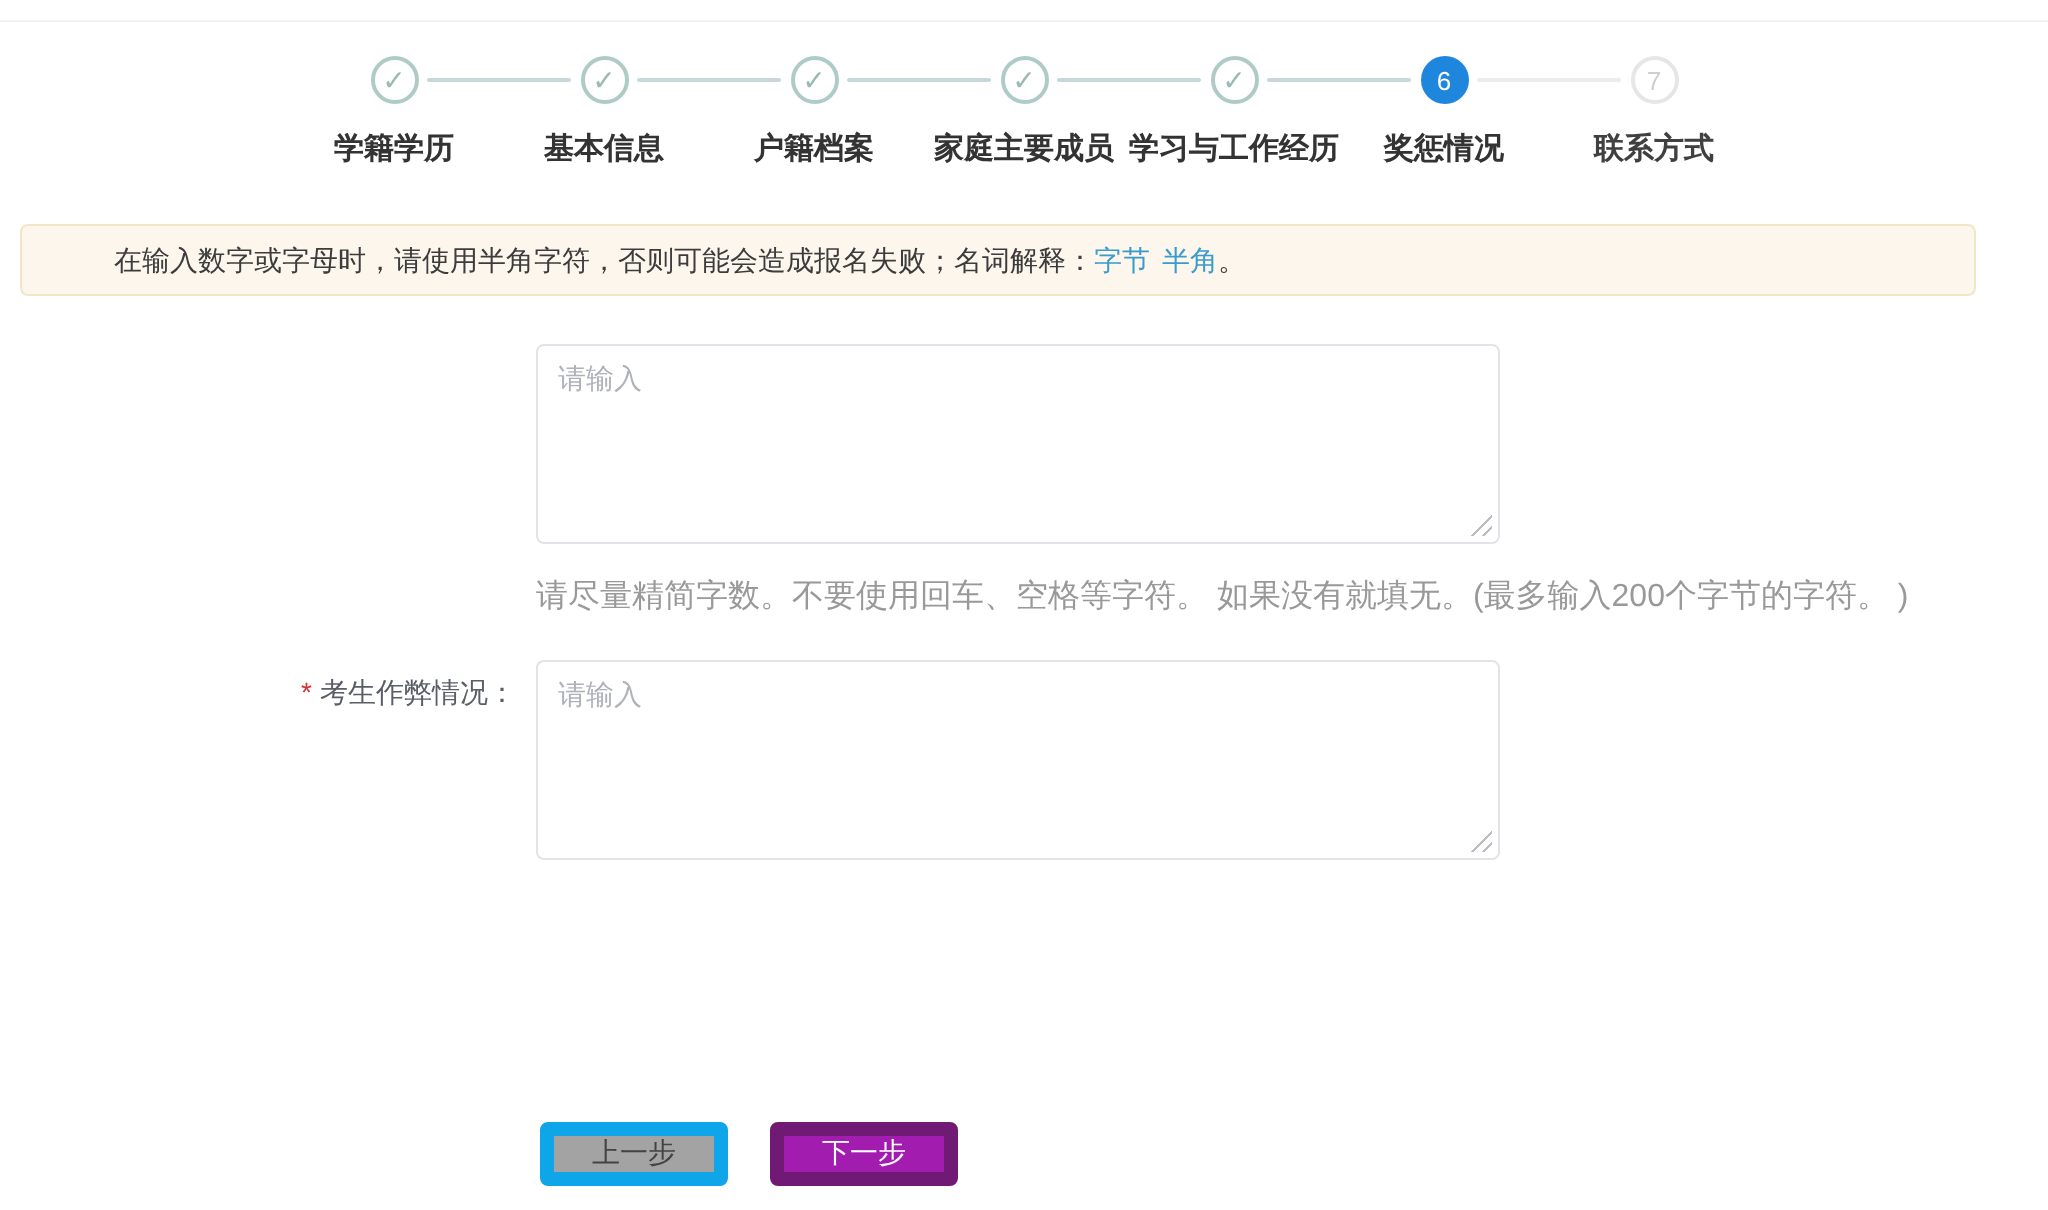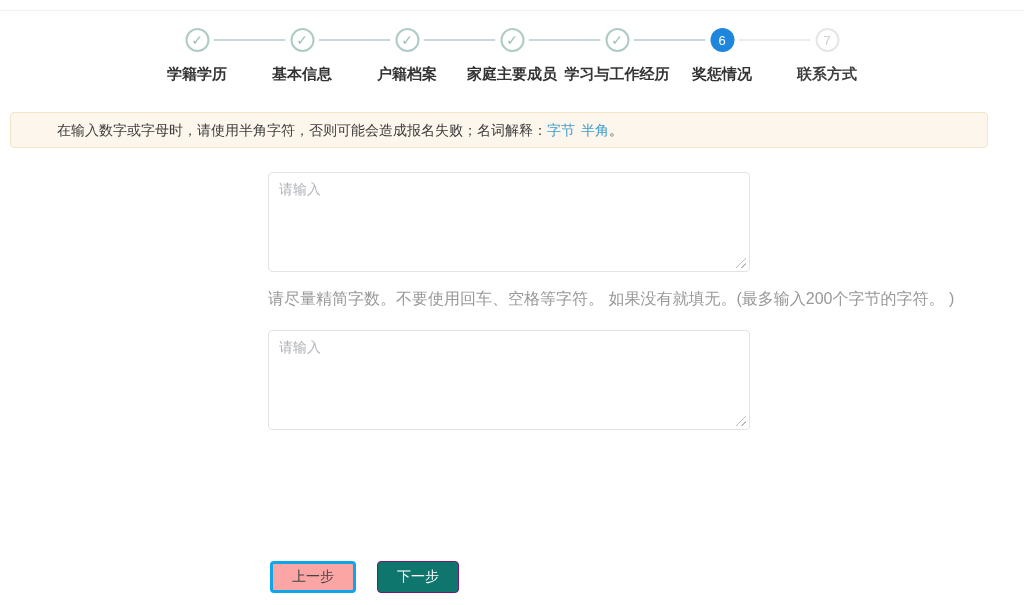--- a/index.html
+++ b/index.html
@@ -65,22 +65,22 @@
     font-size:16px; color:#999; line-height:25px;
   }
 
   
   .btn-row { position:absolute; top:561px; left:270px; display:flex; }
   .btn {
     min-width:62px; height:32px; padding:0 19px; border-radius:4px;
     font-size:14px; font-family:"Liberation Sans", sans-serif; cursor:pointer;
     display:flex; align-items:center; justify-content:center;
   }
-  .btn-prev { background:#fca5a5; border:3px solid #0ea5e9; color:#444; }
-  .btn-next { background:#0f766e; border:1px solid #701a75; color:#fff; margin-left:21px; }
+  .btn-prev { background:#a3a3a3; border:7px solid #0ea5e9; color:#444; }
+  .btn-next { background:#a21caf; border:7px solid #701a75; color:#fff; margin-left:21px; }
 </style>
 </head>
 <body>
 
 <div class="page">
   <div class="top-line"></div>
 
   <div class="stepper">
     <div class="step done">
       <div class="step-circle">
@@ -129,20 +129,23 @@
   <div class="notice">
     <span>在输入数字或字母时，请使用半角字符，否则可能会造成报名失败；名词解释：</span><a>字节</a><span class="gap"></span><a>半角</a><span>。</span>
   </div>
 
   <div class="ta-wrap" style="top:172px;">
     <textarea placeholder="请输入" style=""></textarea>
     <div class="grip"></div>
   </div>
   <div class="help" style="top:286px;">请尽量精简字数。不要使用回车、空格等字符。 如果没有就填无。(最多输入200个字节的字符。 )</div>
 
+  <div class="field-label" style="top:336px;">
+    <span class="req">*</span><span>考生作弊情况：</span>
+  </div>
   <div class="ta-wrap" style="top:330px;">
     <textarea placeholder="请输入" style=""></textarea>
     <div class="grip"></div>
   </div>
 
   <div class="btn-row">
     <button class="btn btn-prev">上一步</button>
     <button class="btn btn-next">下一步</button>
   </div>
 </div>

